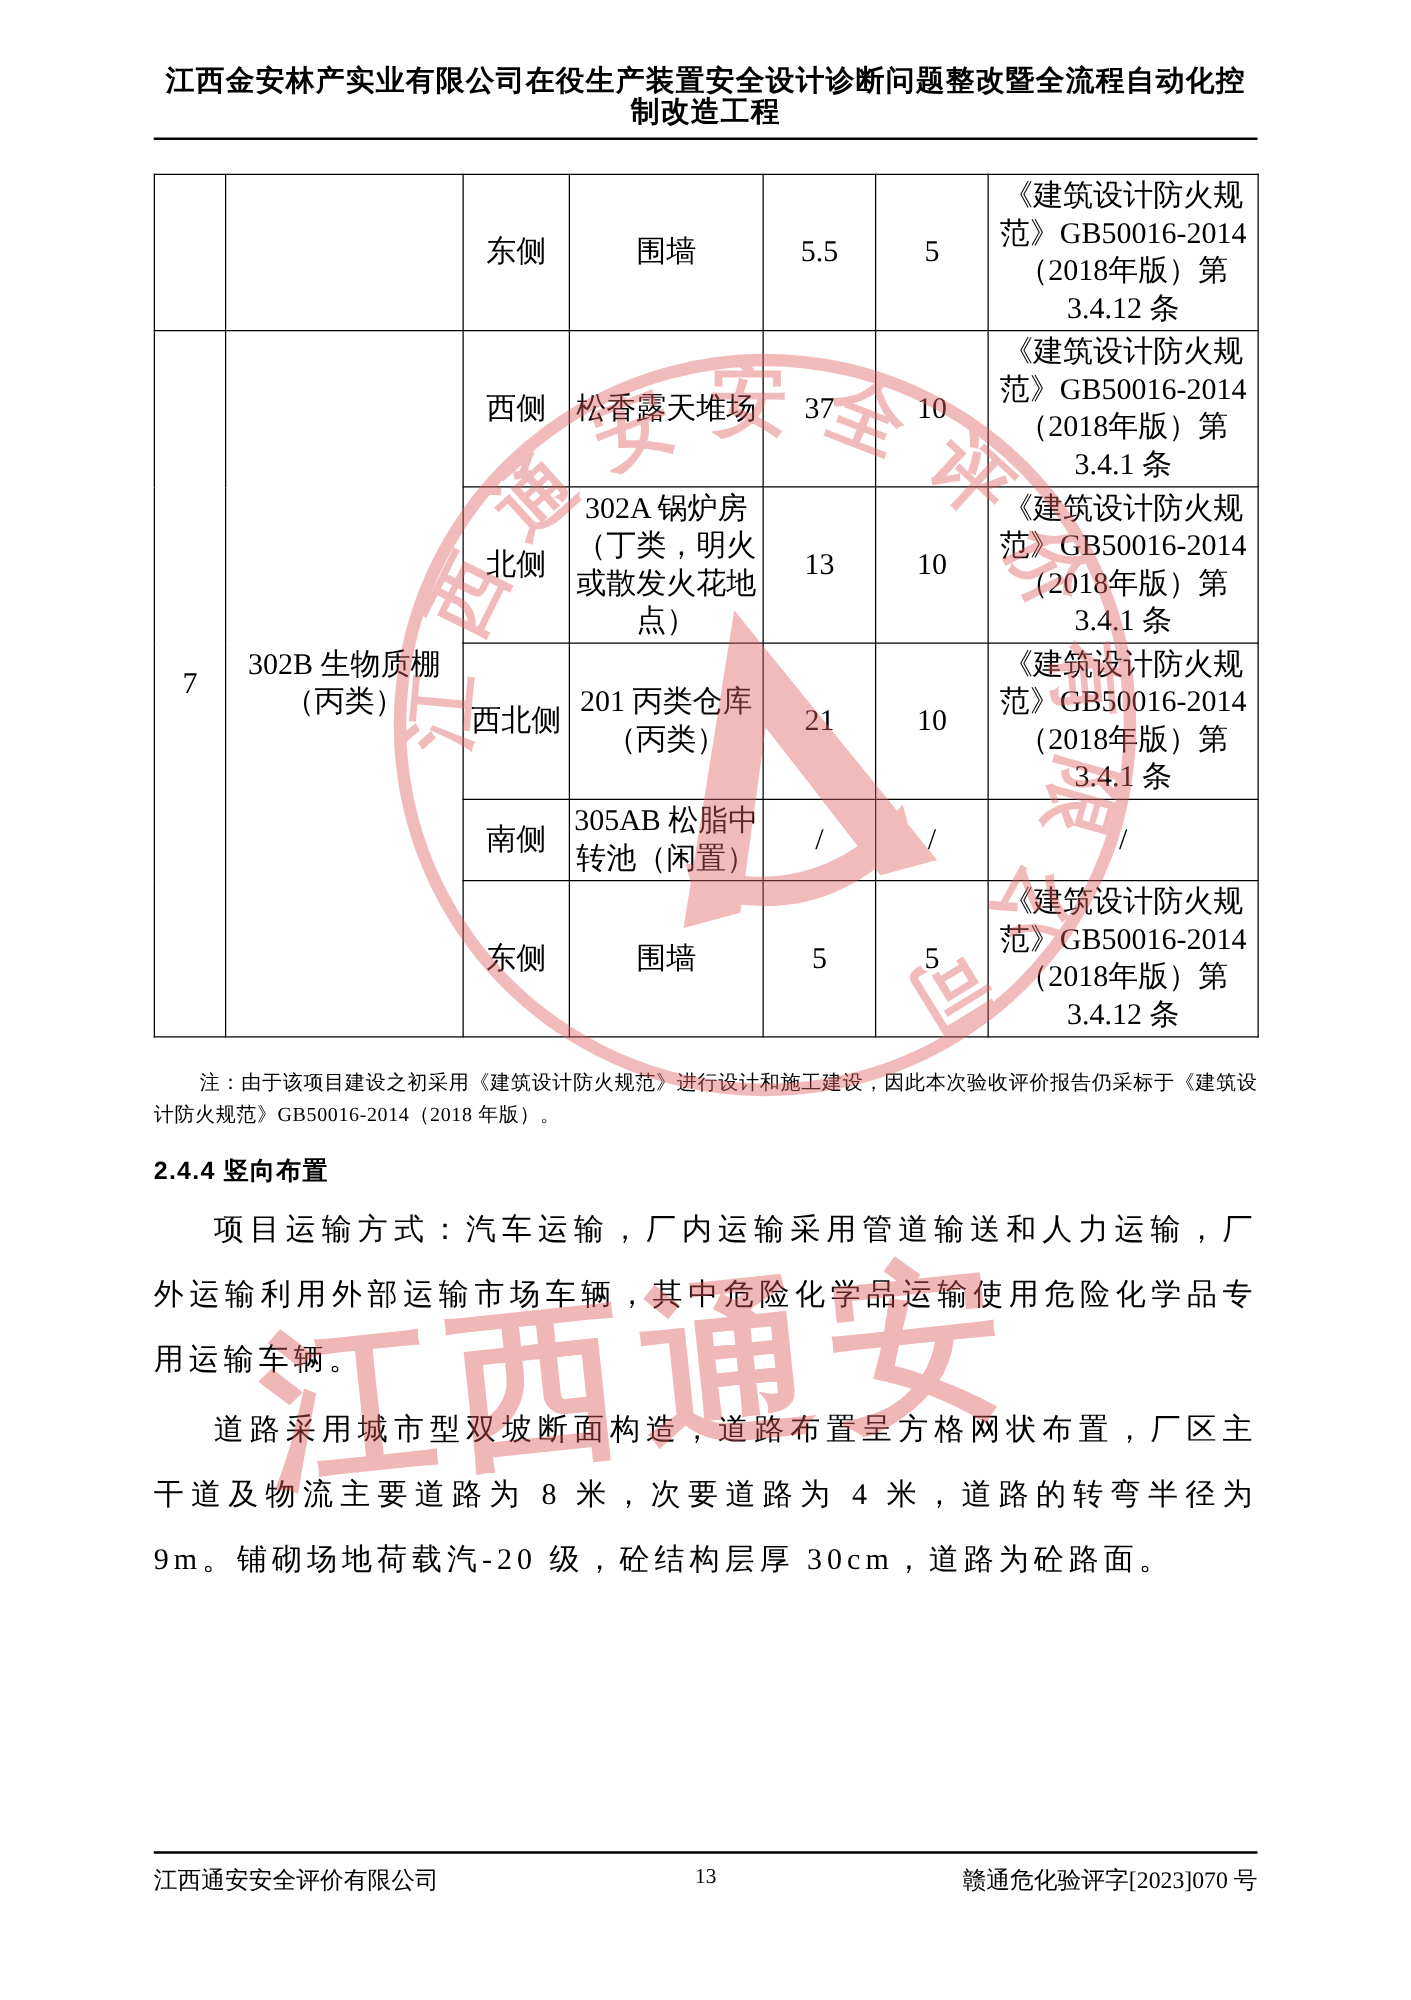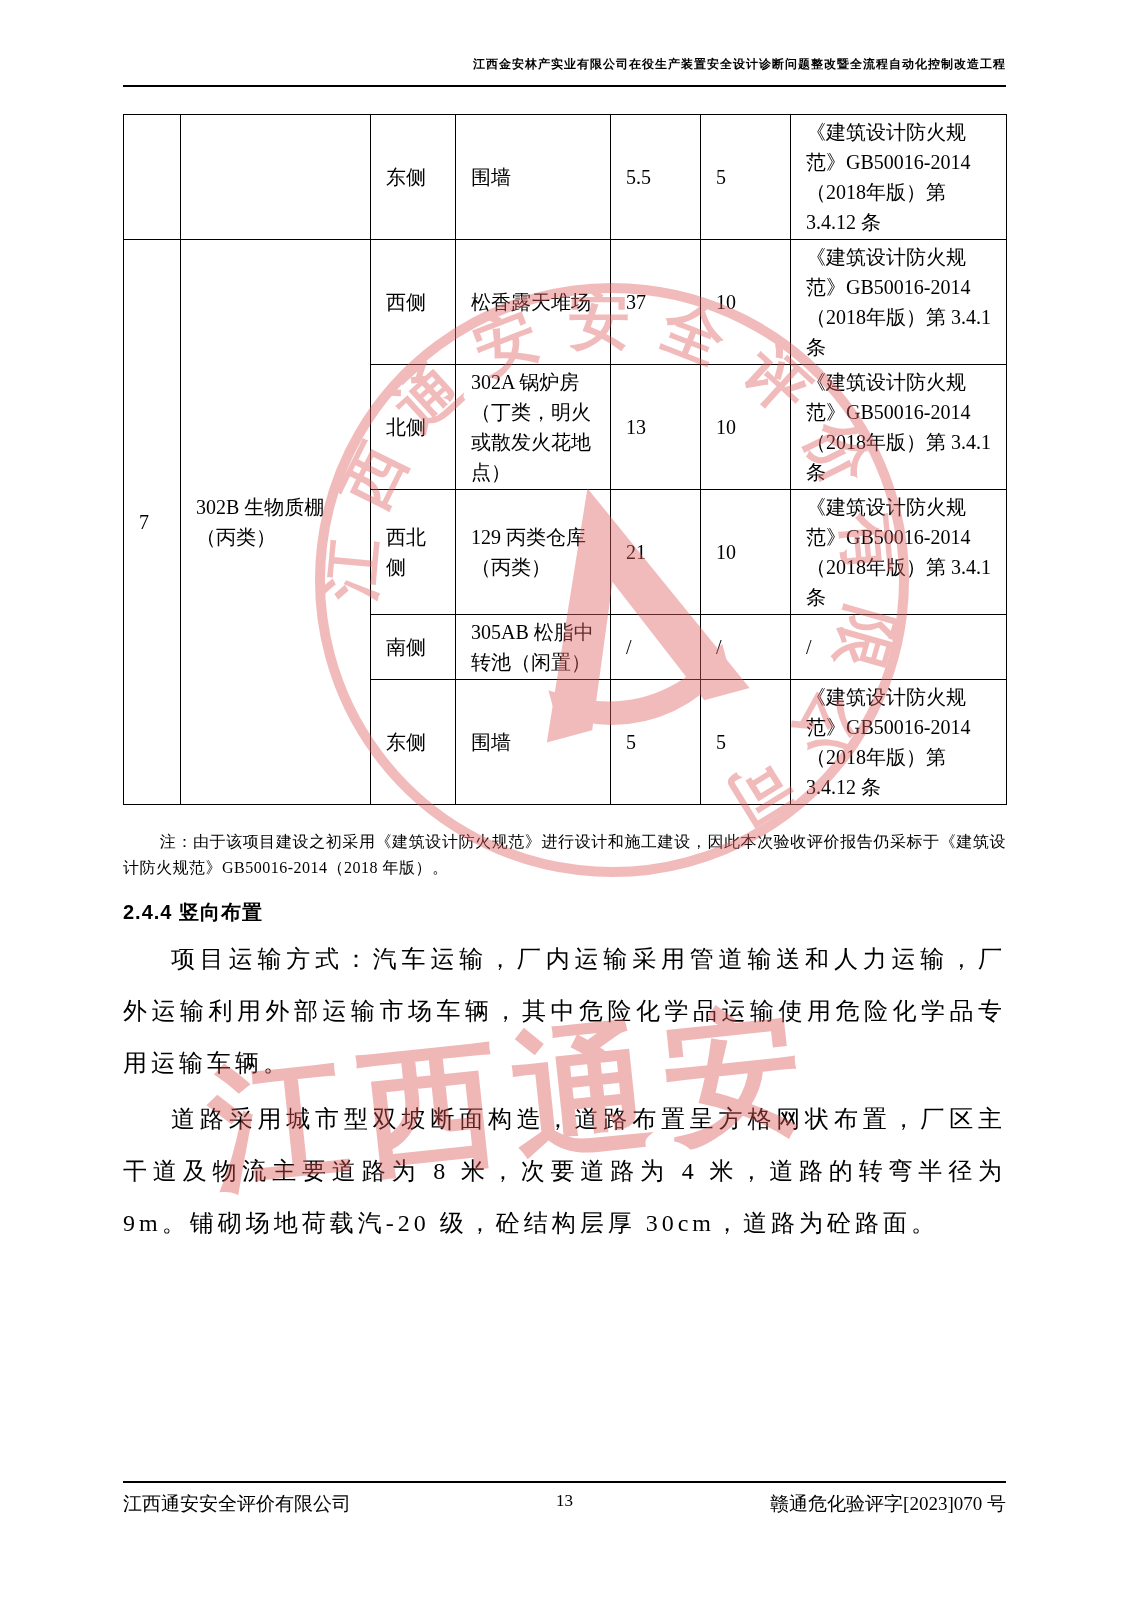--- a/index.html
+++ b/index.html
@@ -7,27 +7,27 @@
   body { width:1129px; margin:0 auto; font-family:"Liberation Serif","DejaVu Serif",serif; }
   .page {
     position:relative; width:1129px; height:1600px; background:#ffffff;
     overflow:hidden; color:#000;
   }
   .content { position:absolute; left:123px; top:0; width:883px; }
 
   
   .header { padding-top:52px; text-align:center; font-weight:bold;
             border-bottom:2px solid #000; padding-bottom:8px; }
-  .header .l1 { font-size:12px; letter-spacing:1px; line-height:25px;text-align:right; }
+  .header .l1 { font-size:23px; letter-spacing:1px; line-height:25px; }
   .header .l2 { font-size:17.5px; letter-spacing:2px; line-height:25px; margin-top:4px; }
 
   
   table.dist { border-collapse:collapse; table-layout:fixed; width:883px; margin-top:27px; }
-  table.dist td { border:1px solid #000; text-align:left; vertical-align:middle;
-                  font-size:20px; line-height:30px; padding:2px 15px; overflow:hidden; }
+  table.dist td { border:1px solid #000; text-align:center; vertical-align:middle;
+                  font-size:24px; line-height:30px; padding:2px 3px; overflow:hidden; }
   col.w1{width:57px} col.w2{width:190px} col.w3{width:85px} col.w4{width:155px}
   col.w5{width:90px} col.w6{width:90px} col.w7{width:216px}
   tr.r0{height:83px} tr.r1{height:77px} tr.r2{height:100px}
   tr.r3{height:105px} tr.r4{height:65px} tr.r5{height:114px}
   td.name { text-align:left; }
 
   .note { margin-top:24px; font-size:16px; line-height:26px; letter-spacing:0.5px;
           text-indent:2.3em; text-align:justify; }
 
   h2.sec { font-family:"Liberation Sans","DejaVu Sans",sans-serif;
@@ -91,21 +91,21 @@
         </tr>
         <tr class="r2">
           <td>北侧</td>
           <td>302A 锅炉房（丁类，明火或散发火花地点）</td>
           <td>13</td>
           <td>10</td>
           <td>《建筑设计防火规范》GB50016-2014（2018年版）第 3.4.1 条</td>
         </tr>
         <tr class="r3">
           <td>西北侧</td>
-          <td>129 丙类仓库（丙类）</td>
+          <td>201 丙类仓库（丙类）</td>
           <td>21</td>
           <td>10</td>
           <td>《建筑设计防火规范》GB50016-2014（2018年版）第 3.4.1 条</td>
         </tr>
         <tr class="r4">
           <td>南侧</td>
           <td>305AB 松脂中转池（闲置）</td>
           <td>/</td>
           <td>/</td>
           <td>/</td>

